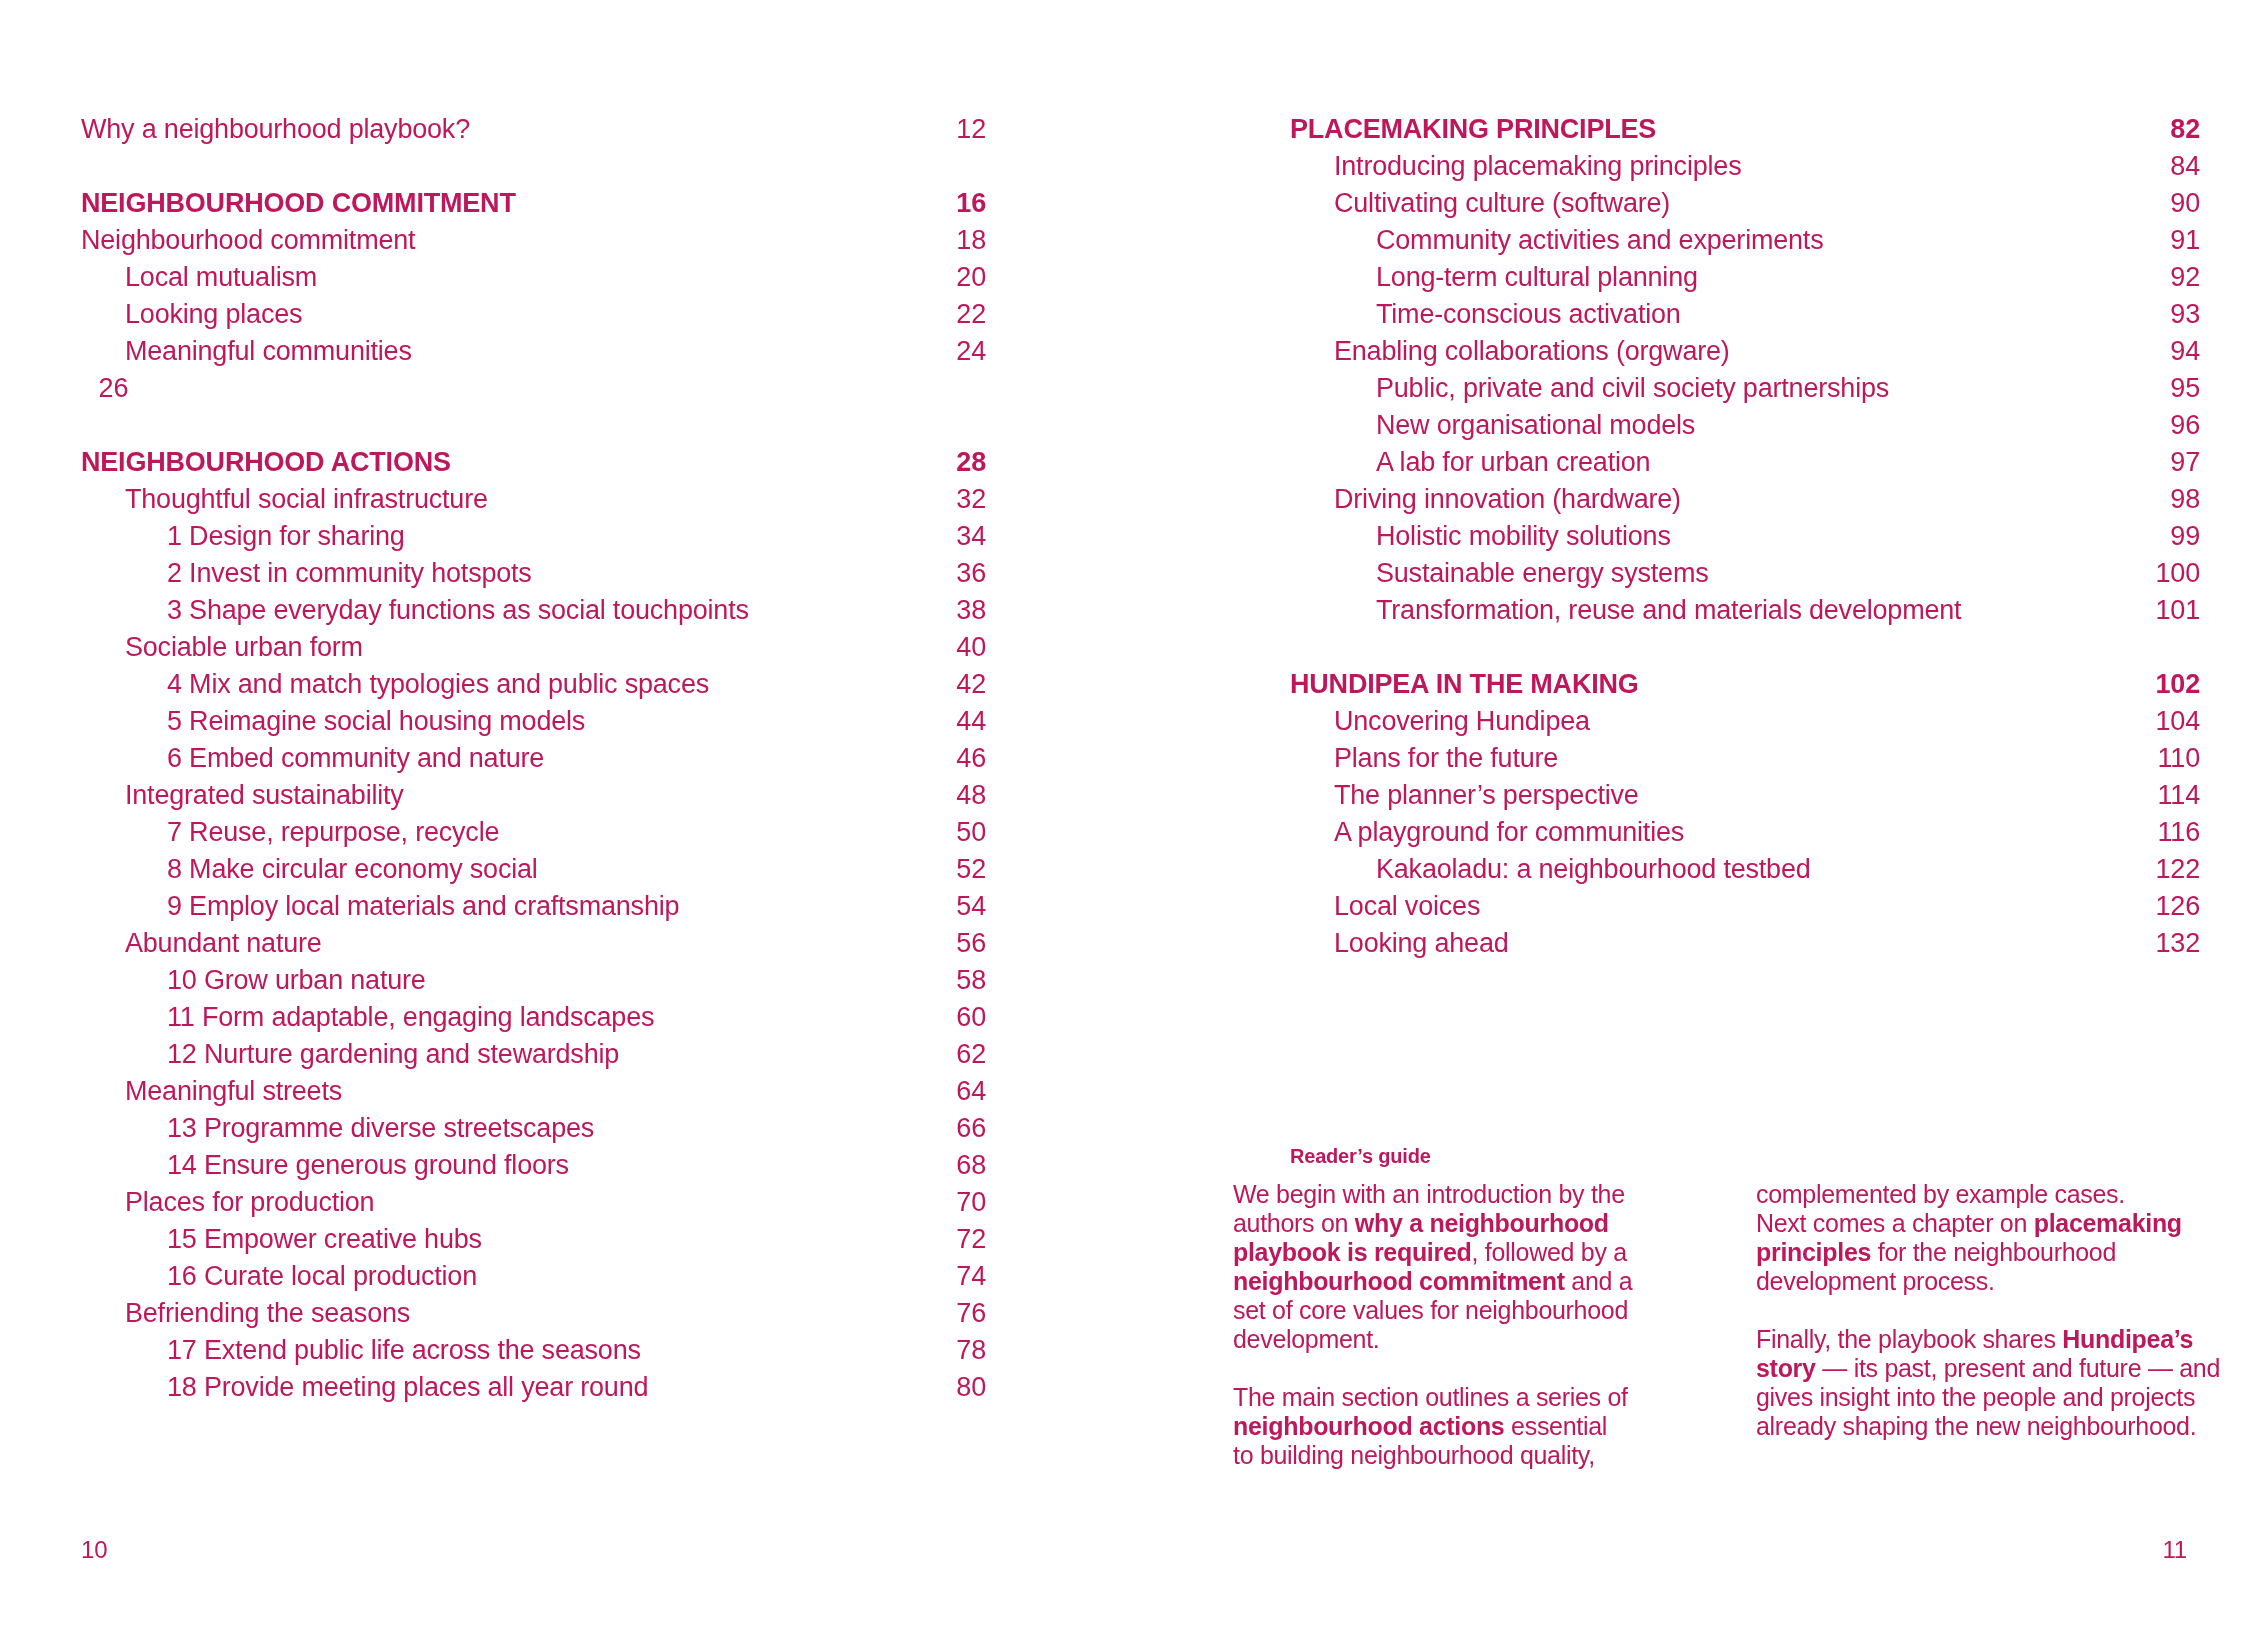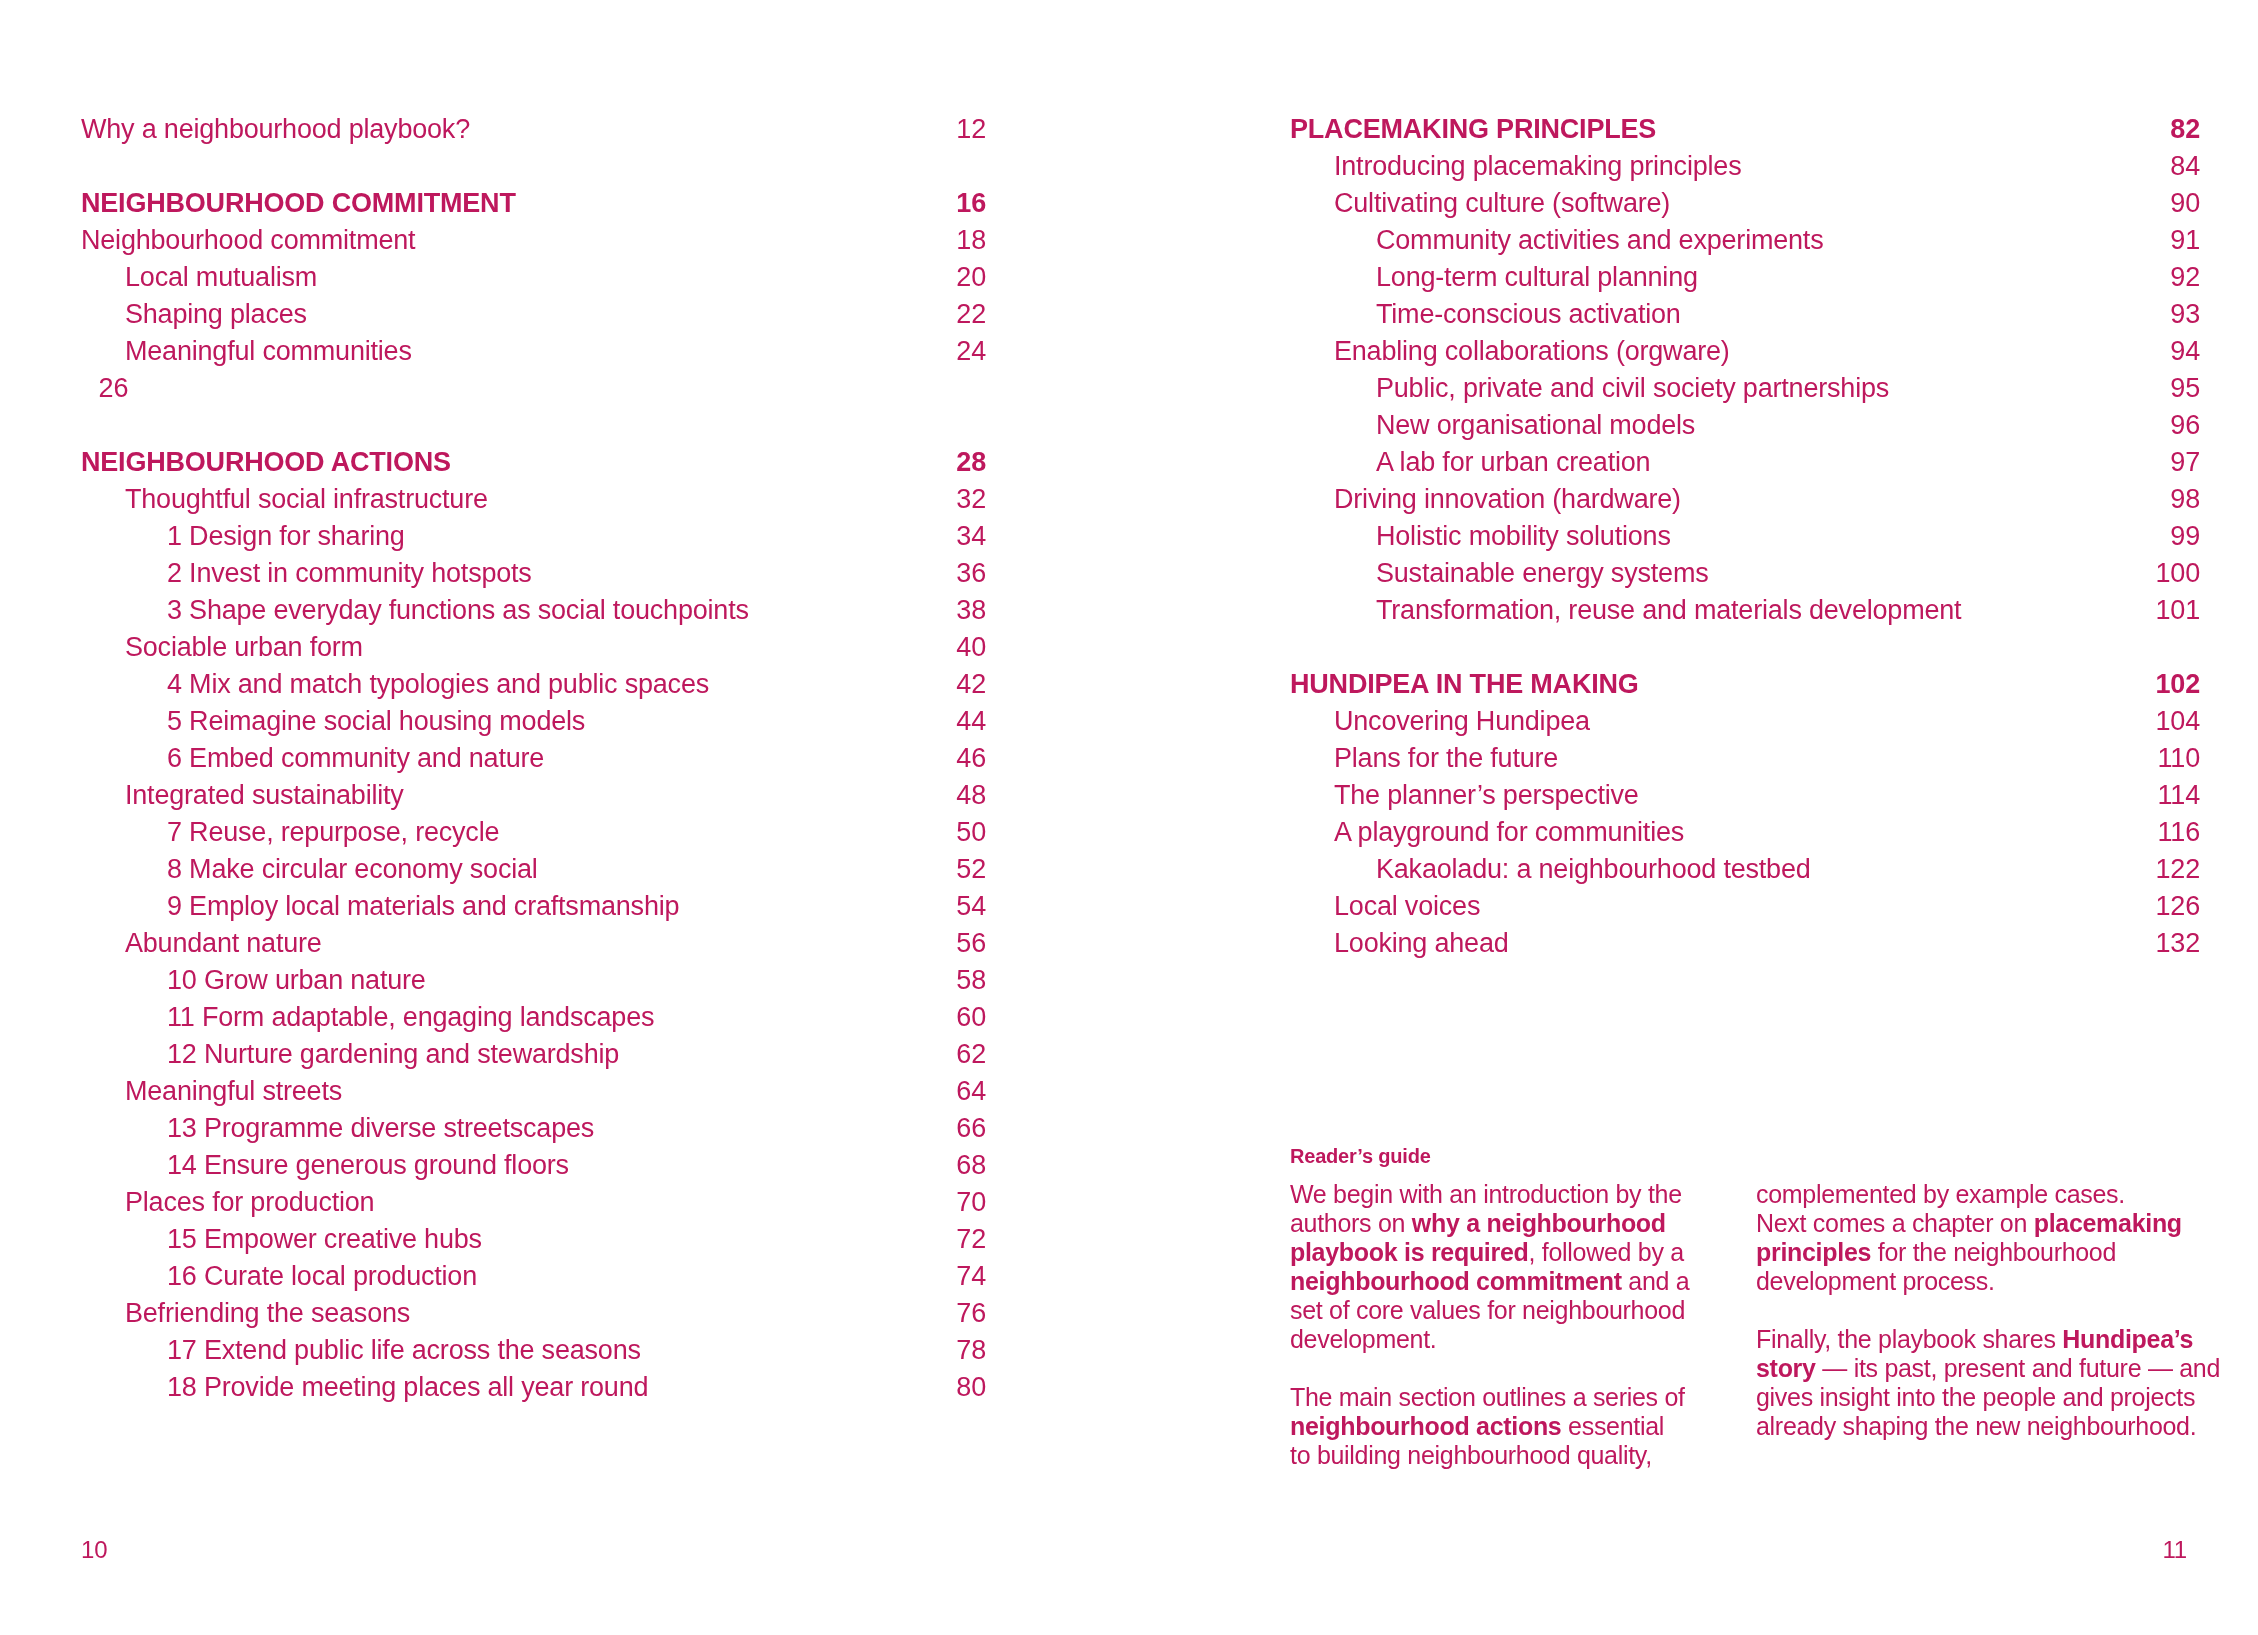--- a/index.html
+++ b/index.html
@@ -27,21 +27,21 @@
   .toc-row .num{padding-left:17.6px;}
   
   .rg-title{
     position:absolute;left:1290px;top:1125px;
     font-size:20px;line-height:28px;font-weight:700;letter-spacing:-0.2px;
   }
   .rg-col{
     position:absolute;top:1180px;
     font-size:25px;line-height:29px;letter-spacing:-0.3px;white-space:nowrap;
   }
-  #rg-col1{left:1290px;width:441px;}
+  #rg-col1{left:1233px;width:441px;}
   #rg-col2{left:1756px;width:459px;}
   .rg-col .para + .para{margin-top:29px;}
   .rg-col b{font-weight:700;}
   
   .pagenum{
     position:absolute;top:1538px;
     font-size:24px;line-height:24px;letter-spacing:-0.2px;
   }
   #pn-left{left:81px;}
   #pn-right{right:71px;}
@@ -62,21 +62,21 @@
       </div>
       <div class="toc-row">
         <span class="lbl l0">Neighbourhood commitment</span>
         <span class="num">18</span>
       </div>
       <div class="toc-row">
         <span class="lbl l1">Local mutualism</span>
         <span class="num">20</span>
       </div>
       <div class="toc-row">
-        <span class="lbl l1">Shaping places</span>
+        <span class="lbl l1">Looking places</span>
         <span class="num">22</span>
       </div>
       <div class="toc-row">
         <span class="lbl l1">Meaningful communities</span>
         <span class="num">24</span>
       </div>
       <div class="toc-row">
         <span class="num">26</span>
       </div>
       <div class="toc-row gap bold">

